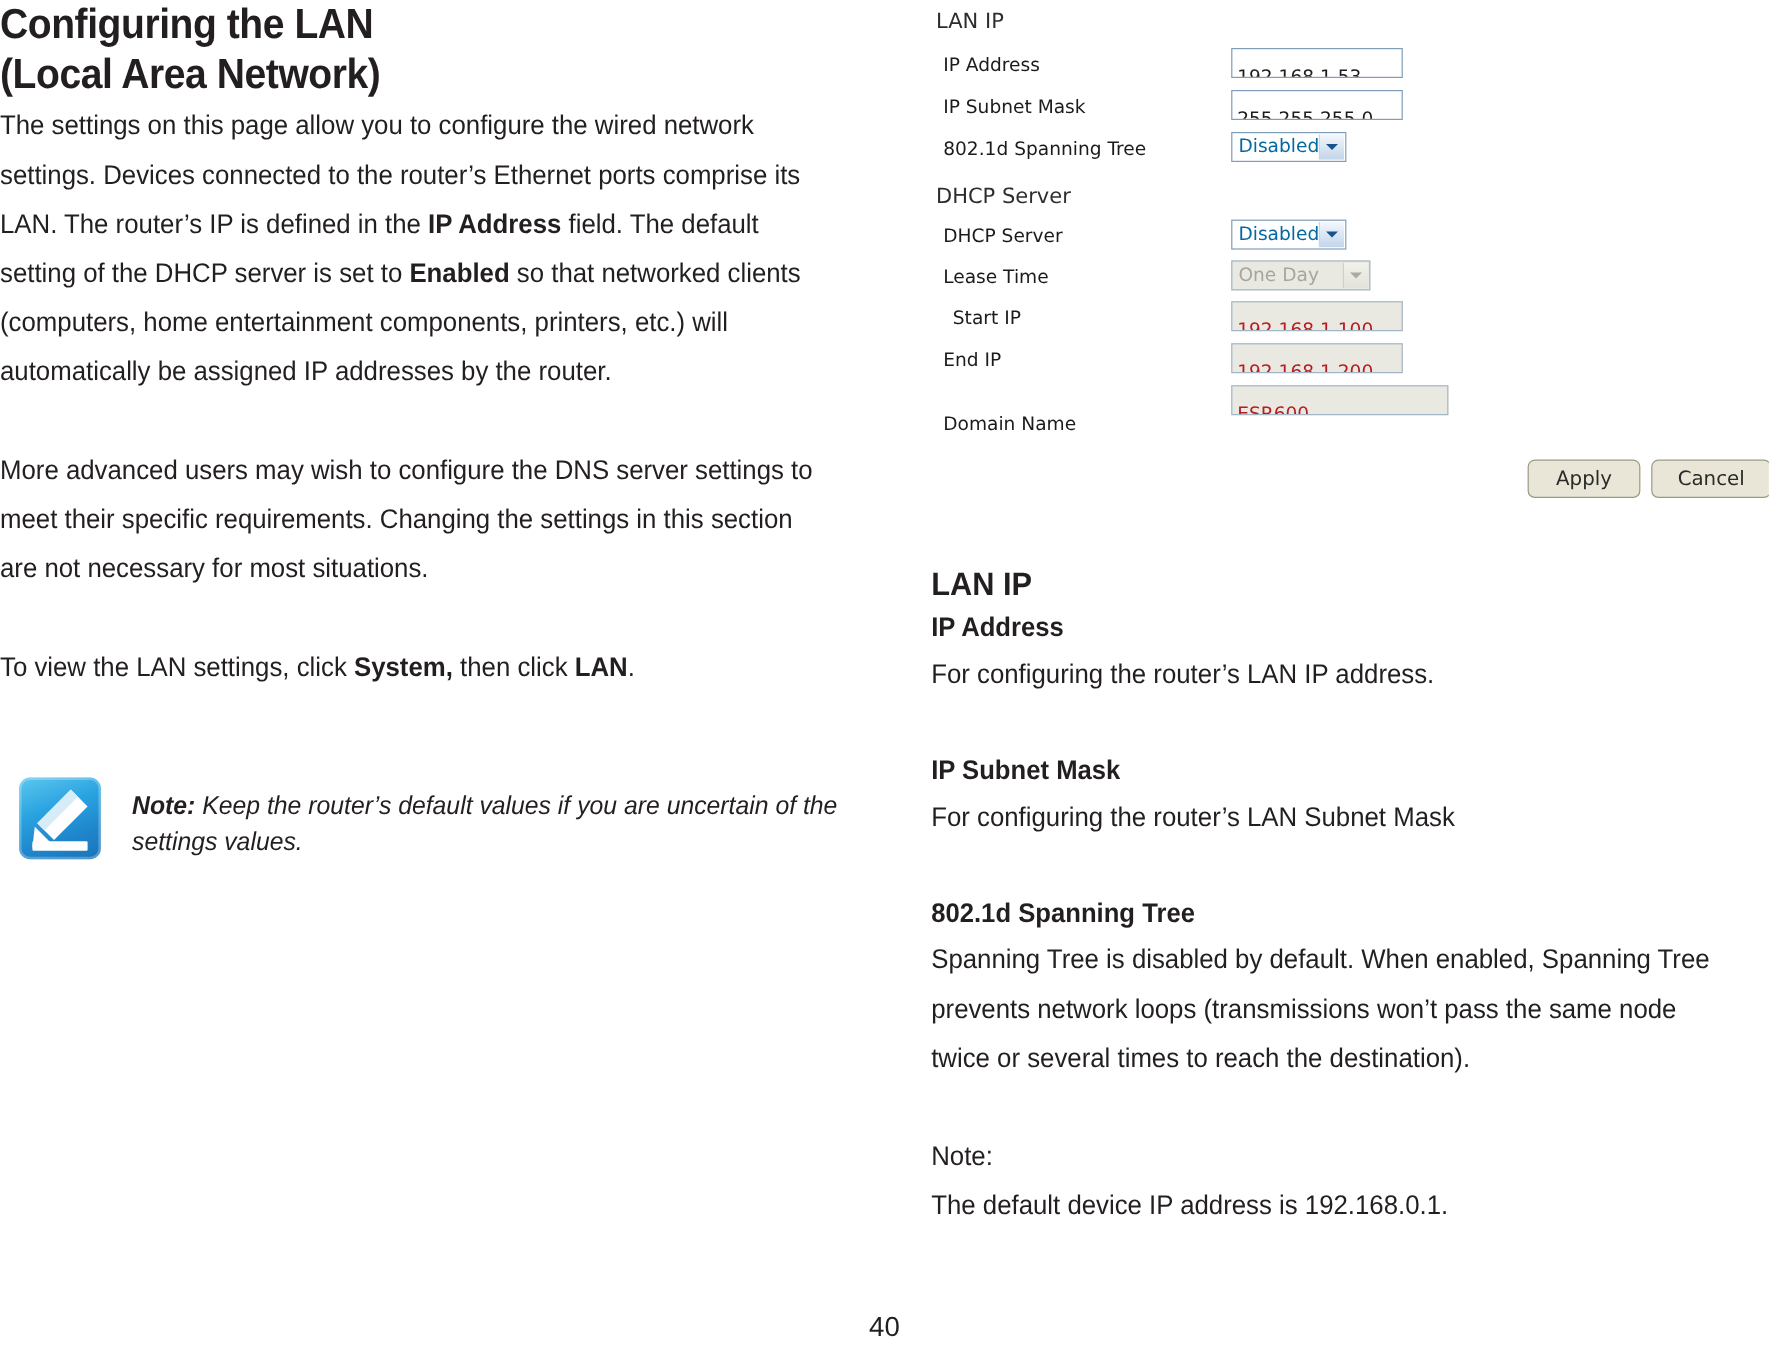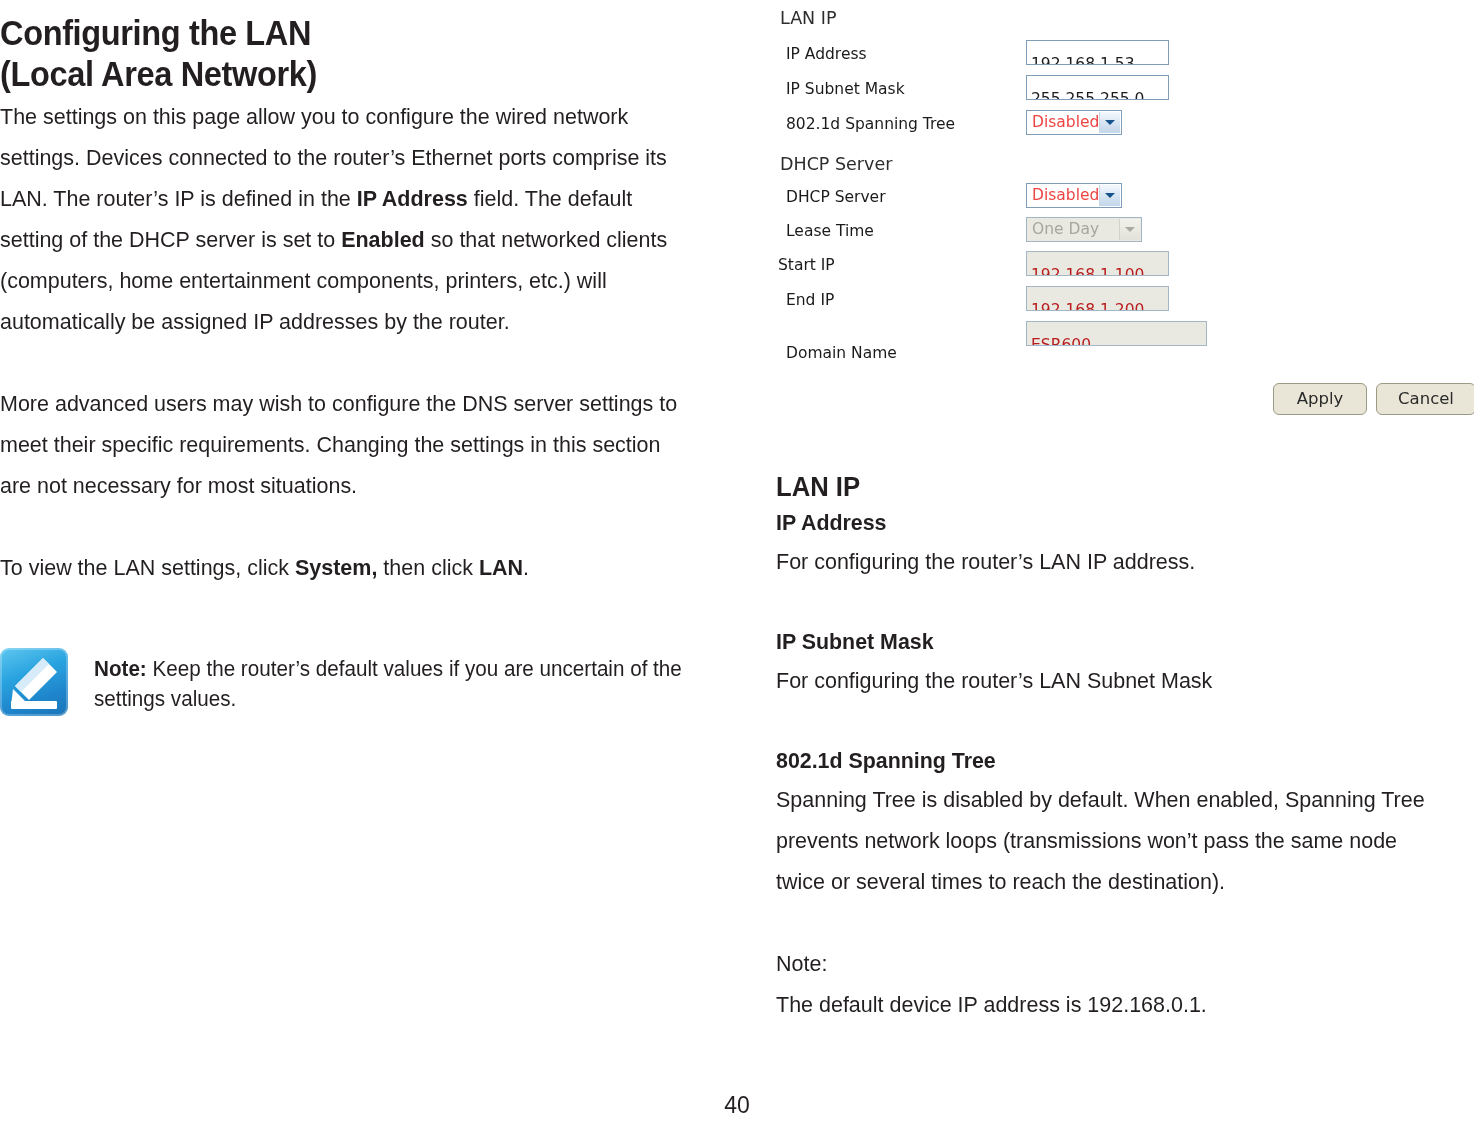--- a/index.html
+++ b/index.html
@@ -13,21 +13,21 @@
     position: relative;
     font-family: "Liberation Sans", sans-serif;
     color: #231f20;
     overflow: hidden;
   }
 
   
   .left-col {
     position: absolute;
     left: 0px;
-    top: 12px;
+    top: 0px;
     width: 726px;
   }
   .doc-h1 {
     font-family: "Liberation Sans Narrow", "Liberation Sans", sans-serif;
     font-weight: bold;
     font-size: 35px;
     line-height: 41px;
     letter-spacing: -0.4px;
     color: #231f20;
     margin: 0 0 2px 0;
@@ -44,25 +44,26 @@
     transform-origin: left top;
     white-space: normal;
   }
   .body-p b { font-weight: bold; }
 
   .spacer-para { height: 41px; }
 
   
   .note-box {
     position: absolute;
-    left: 0px;
+    left: 16px;
     top: 648px;
     width: 726px;
     display: flex;
-    align-items: center;
+    align-items: flex-end;
+    font-style: italic;
   }
   .note-icon {
     width: 68px;
     height: 68px;
     flex: 0 0 68px;
     border-radius: 9px;
     background: linear-gradient(160deg, #5fc7ef 0%, #29a3e0 38%, #1f86cc 70%, #1a74b8 100%);
     box-shadow: inset 0 0 0 2px rgba(255,255,255,0.25);
     position: relative;
     overflow: hidden;
@@ -157,21 +158,21 @@
     border-color: #a3b6c7;
   }
   .sel {
     position: absolute;
     box-sizing: border-box;
     border: 1px solid #7f9db9;
     background: #ffffff;
     height: 25px;
     font-size: 15.5px;
     line-height: 23px;
-    color: #ef4444;
+    color: #0369a1;
     padding-left: 5px;
     white-space: nowrap;
     overflow: hidden;
   }
   .sel.disabled {
     background: #e9e9e2;
     color: #a6a69c;
     border-color: #a3b6c7;
   }
   .sel-arrow {
@@ -293,21 +294,21 @@
   </div>
 
   <div class="shot-label" style="left:50px; top:222px;">Lease Time</div>
   <div class="sel disabled" style="left:290px; top:217px; width:116px;">
     <span>One Day</span>
     <span class="sel-arrow">
         <i></i>
       </span>
   </div>
 
-  <div class="shot-label" style="left:42px; top:256px;">Start IP</div>
+  <div class="shot-label" style="left:58px; top:256px;">Start IP</div>
   <div class="tb disabled" style="left:290px; top:251px; width:143px;">192.168.1.100</div>
 
   <div class="shot-label" style="left:50px; top:291px;">End IP</div>
   <div class="tb disabled" style="left:290px; top:286px; width:143px;">192.168.1.200</div>
 
   <div class="shot-label" style="left:50px; top:344px;">Domain Name</div>
   <div class="tb disabled" style="left:290px; top:321px; width:181px;">ESR600</div>
 
   <div class="btn" style="left:537px; top:364px; width:94px;">Apply</div>
   <div class="btn" style="left:640px; top:364px; width:100px;">Cancel</div>

